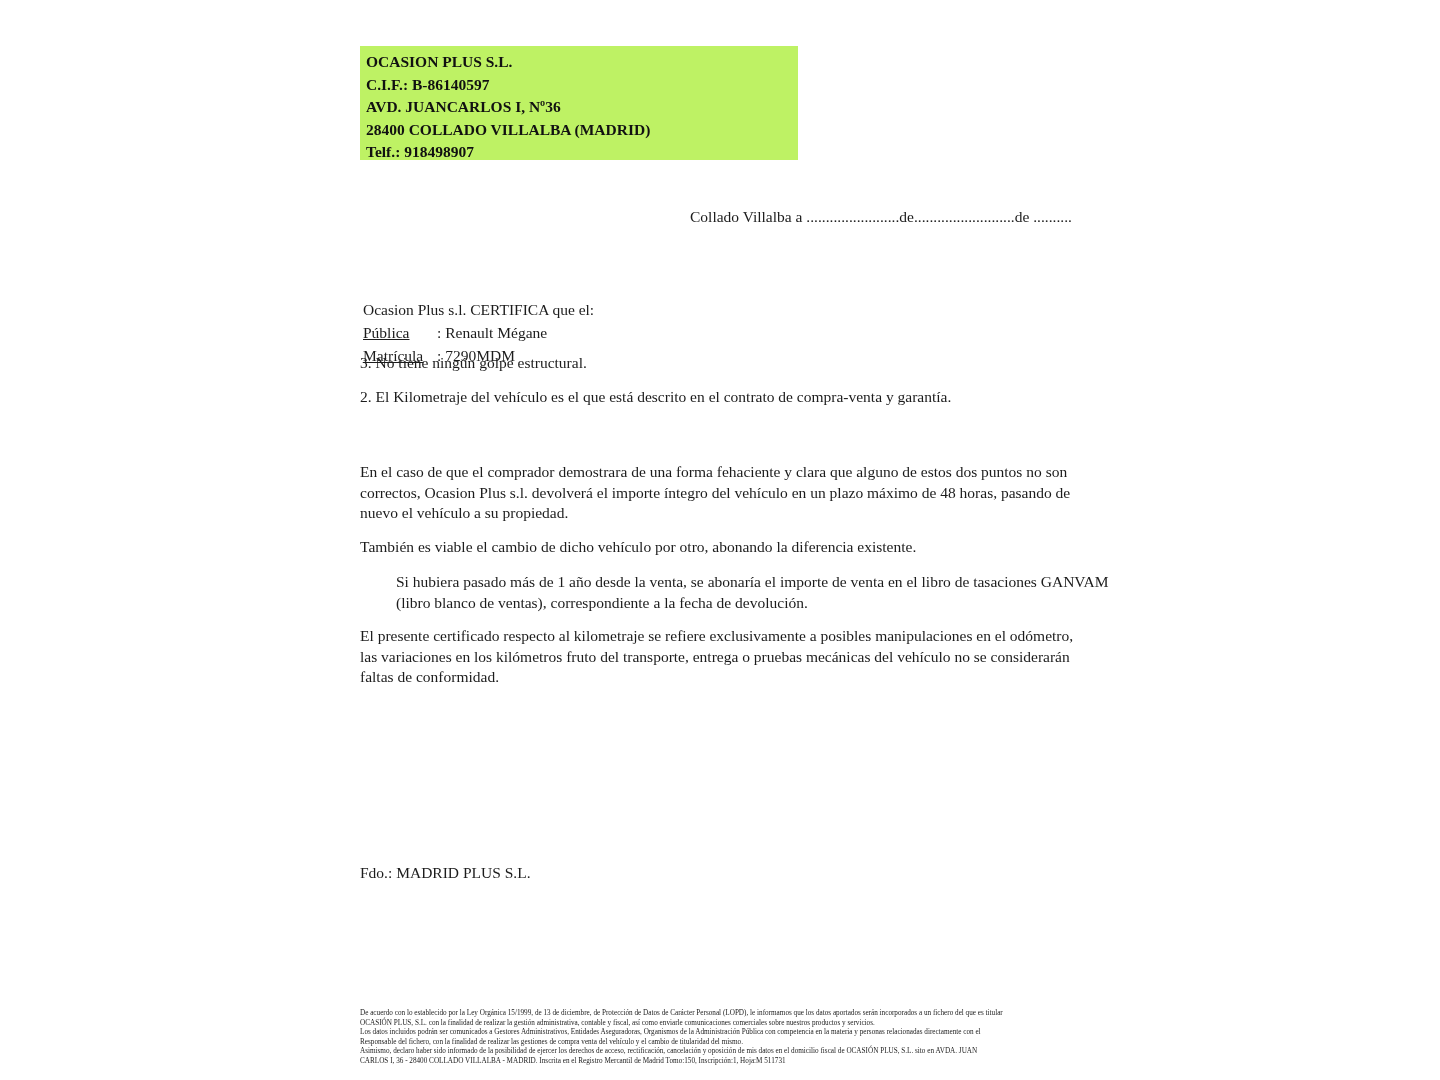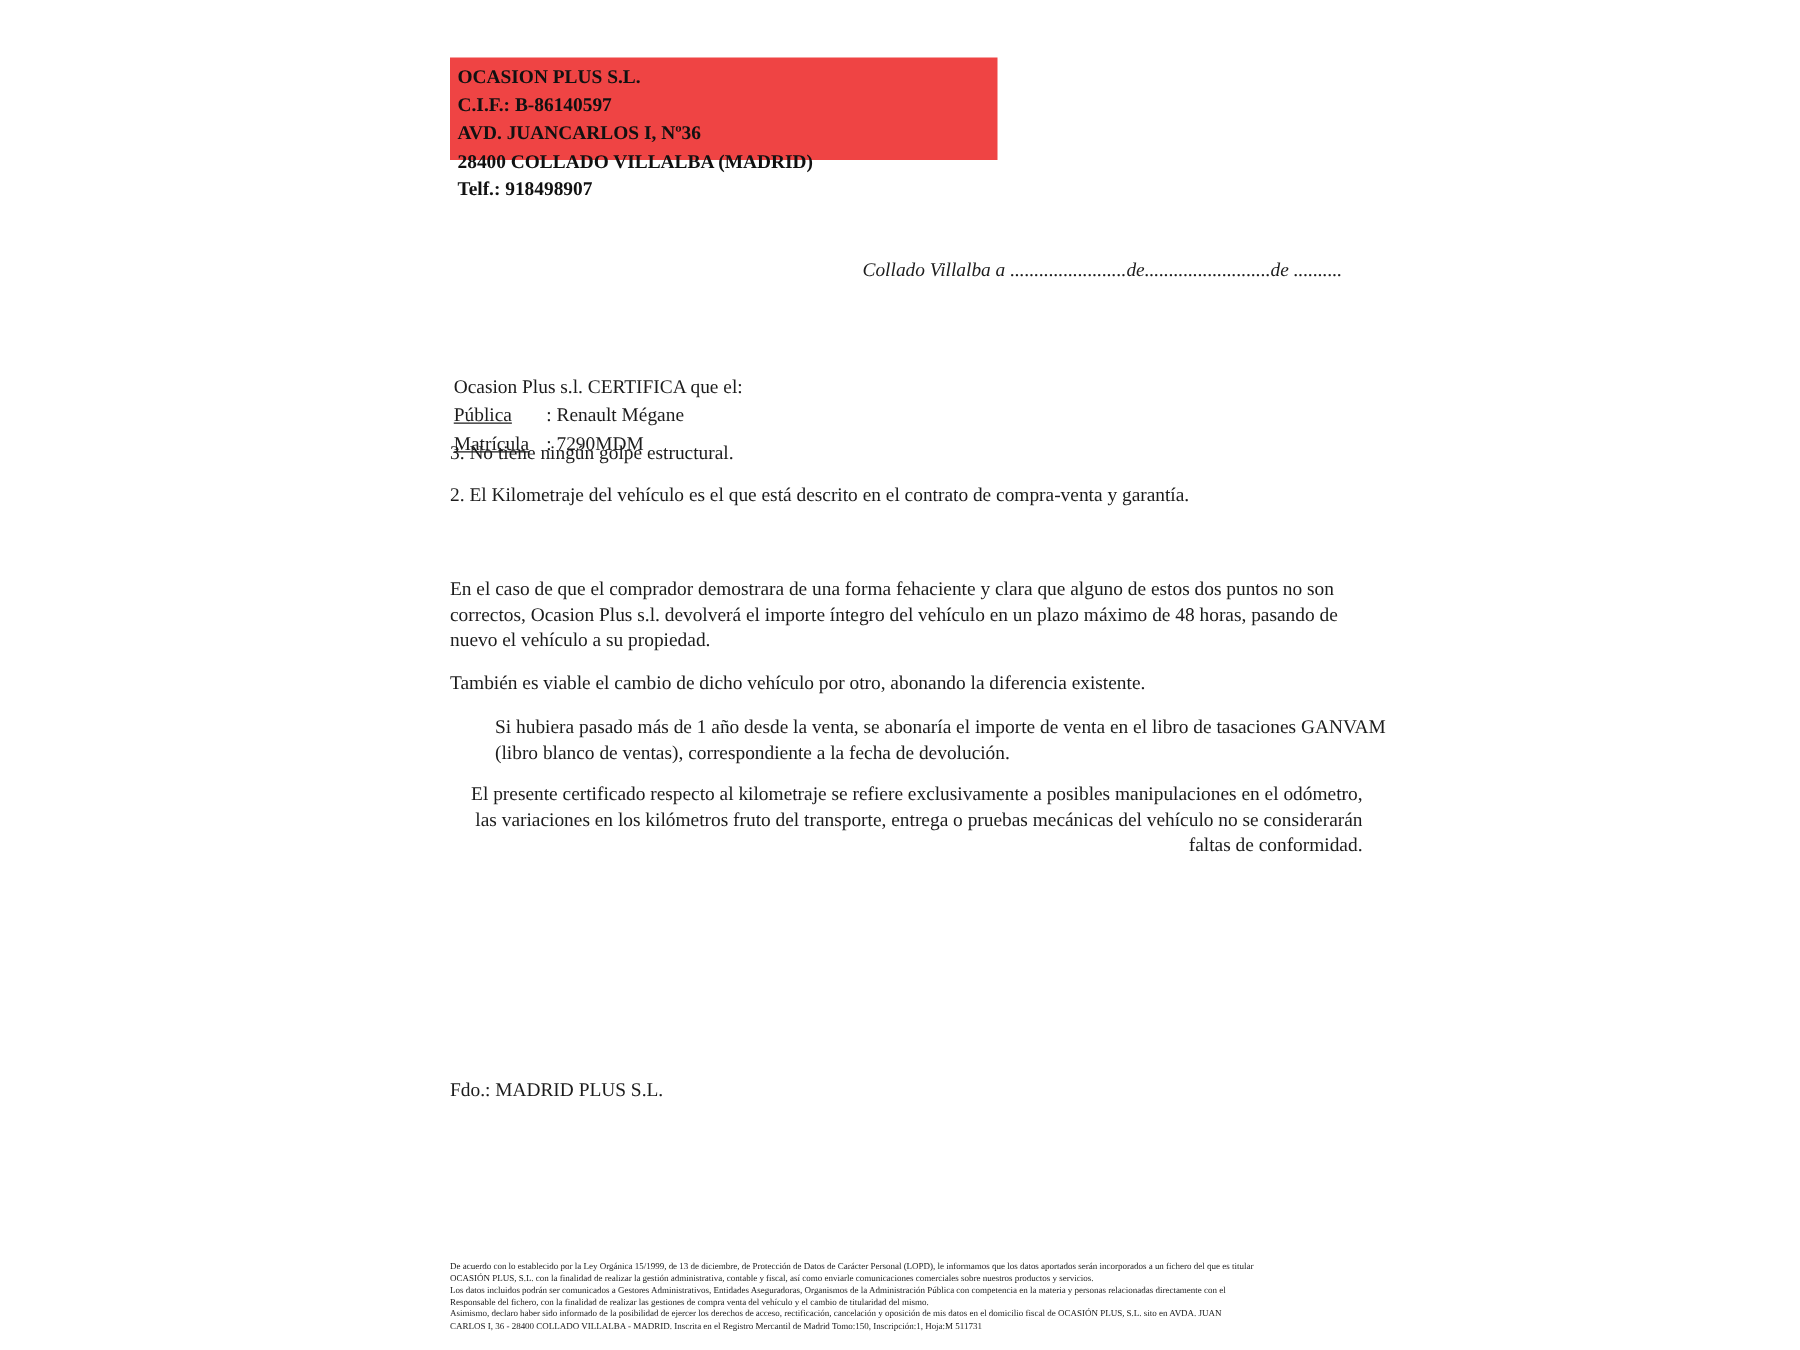--- a/index.html
+++ b/index.html
@@ -14,39 +14,38 @@
     height: 1080px;
     background: #ffffff;
     overflow: hidden;
   }
   
   .company-block {
     position: absolute;
     left: 360px;
     top: 46px;
     width: 438px;
-    height: 82px;
-    background: #ef4444;
+    height: 114px;
+    background: #bef264;
     padding: 5px 0 0 6px;
   }
   .company-block .line {
     font-weight: bold;
     font-size: 15.5px;
     line-height: 22.5px;
     color: #111111;
     white-space: nowrap;
   }
   
   .date-line {
     position: absolute;
     left: 690px;
     top: 208px;
     font-size: 15.5px;
     white-space: nowrap;
-    font-style: italic;
   }
   
   .certify-block {
     position: absolute;
     left: 363px;
     top: 250px;
     font-size: 15.5px;
     line-height: 23px;
     margin-top: 48px;
   }
@@ -64,21 +63,21 @@
     position: absolute;
     left: 360px;
     width: 730px;
     font-size: 15.5px;
     line-height: 20.5px;
     text-align: left;
   }
   .para-1 { top: 462px; }
   .para-2 { top: 537px; }
   .para-3 { top: 572px; margin-left: 36px; }
-  .para-4 { top: 626px; text-align: right; }
+  .para-4 { top: 626px; }
   
   .signature {
     position: absolute;
     left: 360px;
     top: 864px;
     font-size: 15.5px;
   }
   
   .legal-footer {
     position: absolute;

